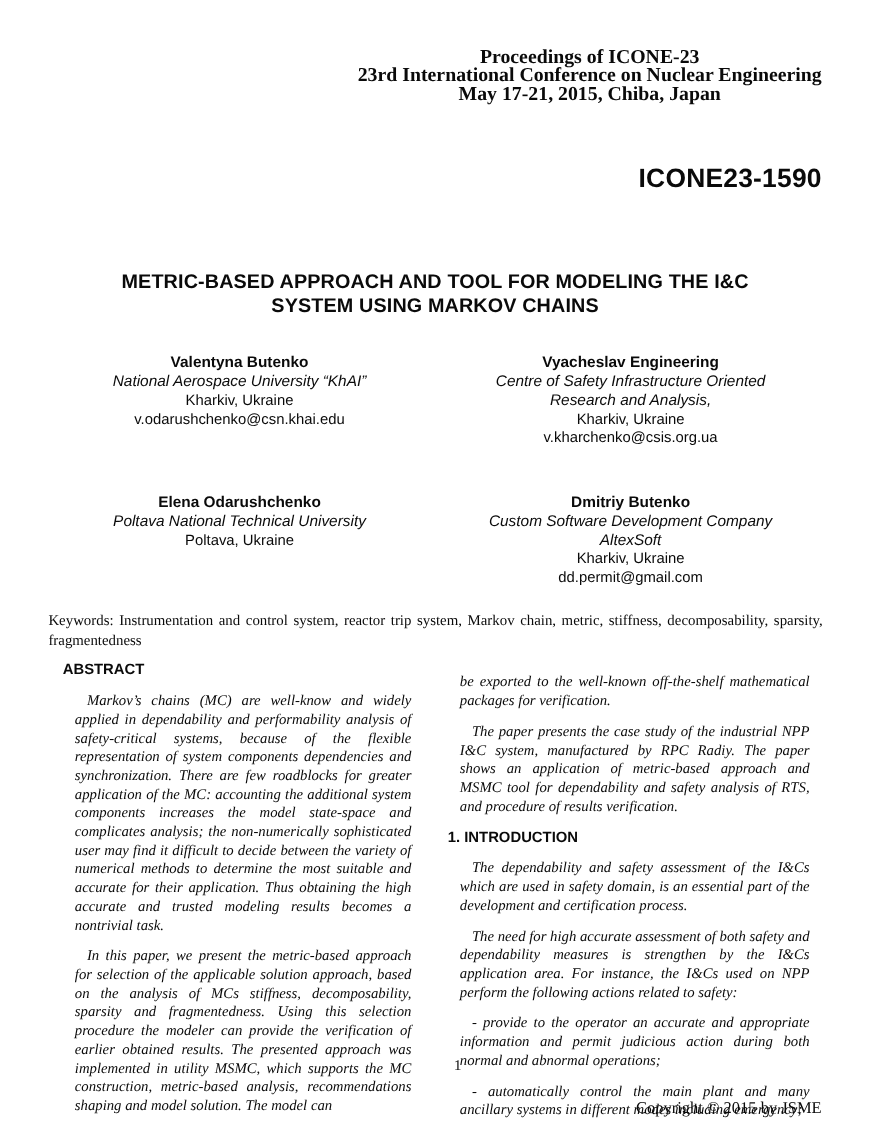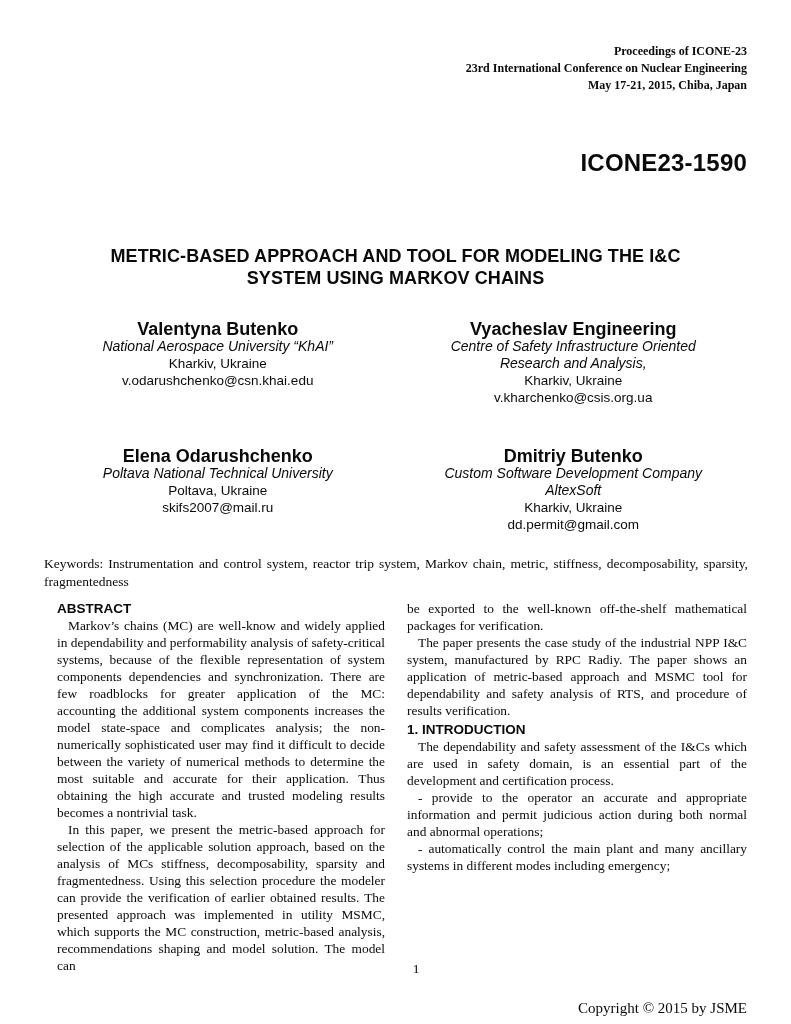--- a/index.html
+++ b/index.html
@@ -3,61 +3,61 @@
 <meta charset="utf-8">
 <style>
   html,body{margin:0;padding:0;}
   body{
     width:791px;height:1024px;background:#ffffff;position:relative;
     overflow:hidden;color:#0a0a0a;
     font-family:"Liberation Serif",serif;
     -webkit-font-smoothing:antialiased;
   }
   .conference-header{
-    position:absolute;top:43px;right:44px;text-align:right;
+    position:absolute;top:43px;right:44px;text-align:center;
     font-family:"Liberation Serif",serif;font-weight:bold;
-    font-size:12px;line-height:17px;
+    font-size:18px;line-height:17px;
   }
   .paper-number{
     position:absolute;top:149px;right:44px;
     font-family:"Liberation Sans",sans-serif;font-weight:bold;
     font-size:24px;letter-spacing:0.2px;margin-left:24px;
   }
   .paper-title{
     position:absolute;top:246px;left:0;width:791px;text-align:center;
     font-family:"Liberation Sans",sans-serif;font-weight:bold;
     font-size:18px;line-height:21.5px;letter-spacing:0.1px;
   }
   .authors-grid{
     position:absolute;top:321px;left:40px;width:711px;
     display:grid;grid-template-columns:1fr 1fr;row-gap:42px;
   }
   .author{
     text-align:center;
     font-family:"Liberation Sans",sans-serif;
     font-size:13.5px;line-height:17px;
   }
-  .a-name{font-weight:bold;font-size:18px;}
+  .a-name{font-weight:bold;font-size:14px;}
   .a-affil{font-style:italic;font-size:14px;}
   .keywords{
     position:absolute;top:555px;left:44px;width:704px;
     font-size:13.5px;line-height:18px;text-align:justify;
   }
   .col{
     position:absolute;top:600px;
     font-size:13.4px;line-height:17px;text-align:justify;
   }
   .col-left{left:57px;width:328px;}
   .col-right{left:407px;width:340px;}
   .col-heading{
     font-family:"Liberation Sans",sans-serif;font-weight:bold;
     font-size:13.5px;line-height:17px;
   }
   .col-heading.spaced{margin-top:2px;}
-  .para{margin:0;}
+  .para{margin:11px;font-style:italic;}
   .para.indent{text-indent:11px;}
   .footer-page-number{
     position:absolute;top:961px;left:407px;width:18px;text-align:center;
     font-size:13.5px;
   }
   .footer-copyright{
     position:absolute;top:1000px;right:44px;font-size:15px;
   }
 </style>
 </head>
@@ -87,21 +87,20 @@
       <div class="a-name">Vyacheslav Engineering</div>
       <div class="a-affil">Centre of Safety Infrastructure Oriented</div>
       <div class="a-affil">Research and Analysis,</div>
       <div class="a-loc">Kharkiv, Ukraine</div>
       <div class="a-email">v.kharchenko@csis.org.ua</div>
     </div>
     <div class="author">
       <div class="a-name">Elena Odarushchenko</div>
       <div class="a-affil">Poltava National Technical University</div>
       <div class="a-loc">Poltava, Ukraine</div>
-      <div class="a-email">skifs2007@mail.ru</div>
     </div>
     <div class="author">
       <div class="a-name">Dmitriy Butenko</div>
       <div class="a-affil">Custom Software Development Company</div>
       <div class="a-affil">AltexSoft</div>
       <div class="a-loc">Kharkiv, Ukraine</div>
       <div class="a-email">dd.permit@gmail.com</div>
     </div>
   </div>
 
@@ -110,18 +109,19 @@
 <div class="col col-left">
     <div class="col-heading">ABSTRACT</div>
     <p class="para indent">Markov’s chains (MC) are well-know and widely applied in dependability and performability analysis of safety-critical systems, because of the flexible representation of system components dependencies and synchronization. There are few roadblocks for greater application of the MC: accounting the additional system components increases the model state-space and complicates analysis; the non-numerically sophisticated user may find it difficult to decide between the variety of numerical methods to determine the most suitable and accurate for their application. Thus obtaining the high accurate and trusted modeling results becomes a nontrivial task.</p>
     <p class="para indent">In this paper, we present the metric-based approach for selection of the applicable solution approach, based on the analysis of MCs stiffness, decomposability, sparsity and fragmentedness. Using this selection procedure the modeler can provide the verification of earlier obtained results. The presented approach was implemented in utility MSMC, which supports the MC construction, metric-based analysis, recommendations shaping and model solution. The model can</p>
   </div>
 <div class="col col-right">
     <p class="para">be exported to the well-known off-the-shelf mathematical packages for verification.</p>
     <p class="para indent">The paper presents the case study of the industrial NPP I&amp;C system, manufactured by RPC Radiy. The paper shows an application of metric-based approach and MSMC tool for dependability and safety analysis of RTS, and procedure of results verification.</p>
     <div class="col-heading spaced">1. INTRODUCTION</div>
     <p class="para indent">The dependability and safety assessment of the I&amp;Cs which are used in safety domain, is an essential part of the development and certification process.</p>
+    <p class="para indent">The need for high accurate assessment of both safety and dependability measures is strengthen by the I&amp;Cs application area. For instance, the I&amp;Cs used on NPP perform the following actions related to safety:</p>
     <p class="para indent">- provide to the operator an accurate and appropriate information and permit judicious action during both normal and abnormal operations;</p>
     <p class="para indent">- automatically control the main plant and many ancillary systems in different modes including emergency;</p>
   </div>
 
 <div class="footer-page-number">1</div>
 <div class="footer-copyright">Copyright © 2015 by JSME</div>
 
 </body></html>

